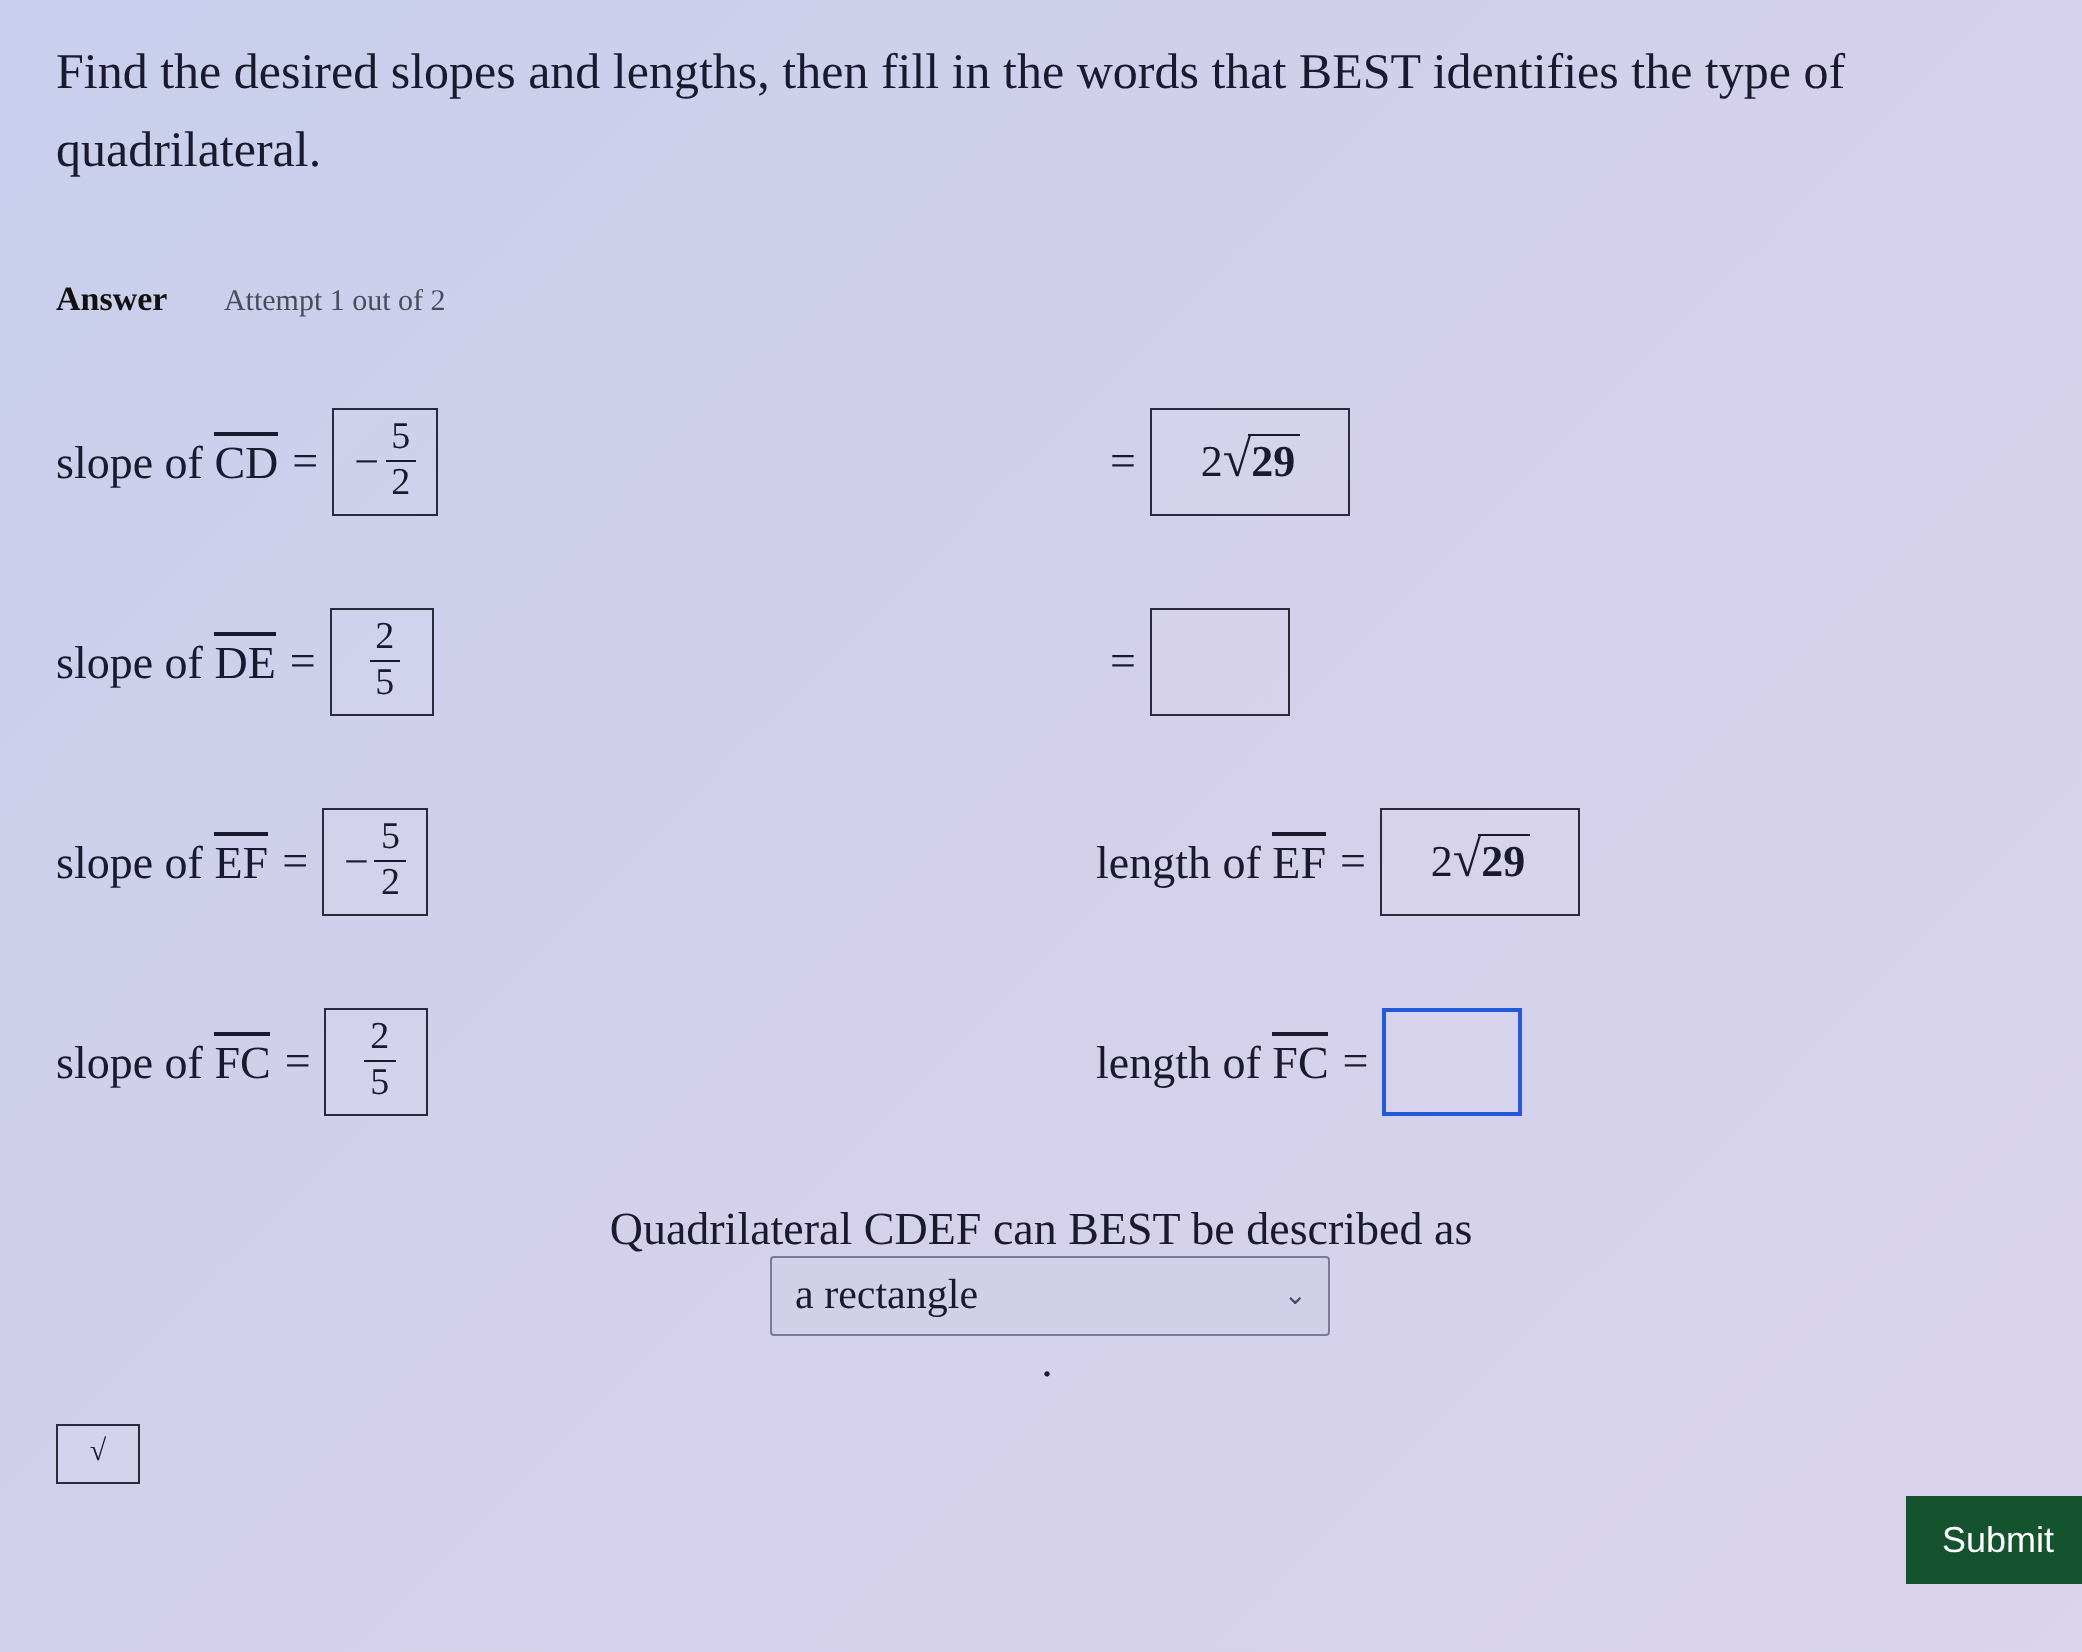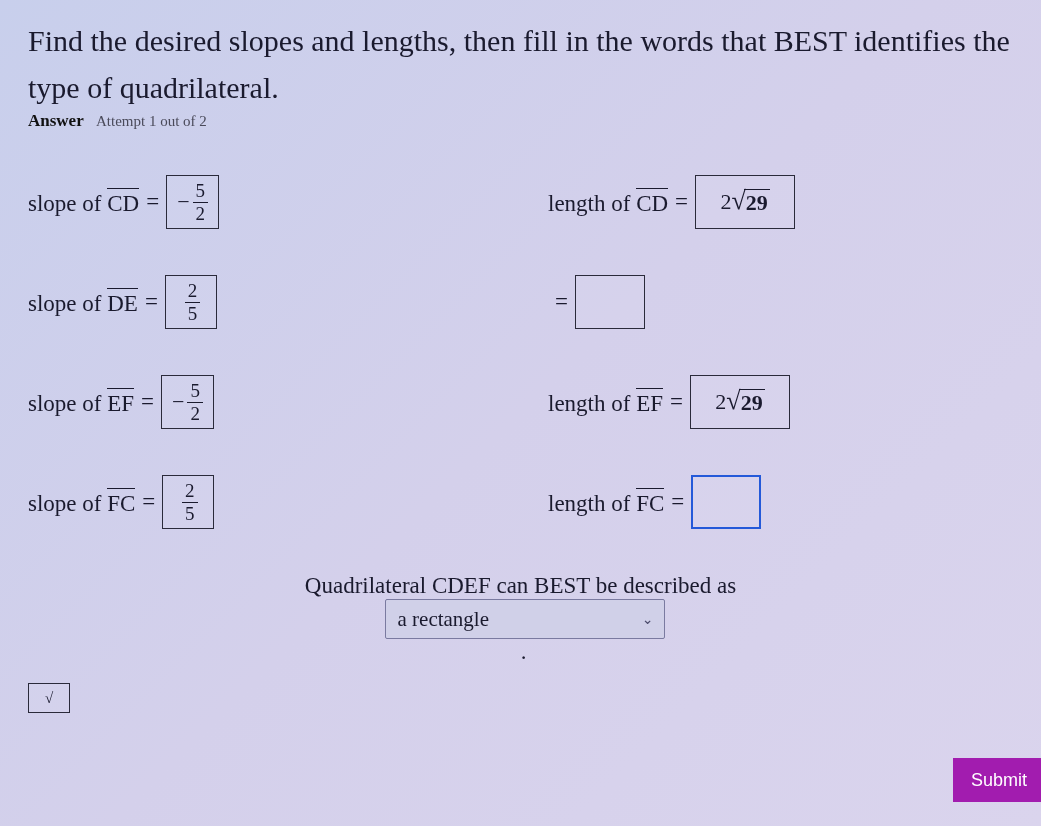--- a/index.html
+++ b/index.html
@@ -10,37 +10,38 @@
     background: linear-gradient(135deg, #c8cfec 0%, #d4d0eb 50%, #dad4ed 100%);
     width: 1041px;
     height: 826px;
     overflow: hidden;
     color: #1a1a2e;
   }
   .page {
     padding: 18px 28px 0 28px;
   }
   .prompt {
-    font-size: 30px;
+    font-size: 25px;
     line-height: 1.55;
     color: #1a1a2e;
+    margin-bottom: 44px;
   }
   .answer-line {
     font-size: 17px;
     margin-bottom: 44px;
   }
   .answer-label {
     font-weight: bold;
     color: #111;
     margin-top: 12px;
   }
   .attempt {
     color: #4a4a5a;
     font-size: 15px;
-    margin-left: 8px;
+    margin-left: 24px;
   }
   .grid {
     display: grid;
     grid-template-columns: 520px 1fr;
     row-gap: 46px;
     column-gap: 0;
     align-items: center;
   }
   .cell {
     display: flex;
@@ -135,22 +136,22 @@
     font-size: 14px;
     color: #4a4a6a;
   }
   .period {
     margin-left: 6px;
     font-size: 23px;
   }
   .submit {
     position: absolute;
     right: 0;
-    bottom: 24px;
-    background: #a21caf;
+    bottom: 34px;
+    background: #14532d;
     color: #fff;
     font-family: sans-serif;
     font-size: 18px;
     height: 44px;
     padding: 0 14px 0 18px;
     display: flex;
     align-items: center;
     border: none;
   }
   .extra-icon {
@@ -186,23 +187,20 @@
       <span class="eq">=</span>
       <span class="box">
         <span class="minus">−</span>
         <span class="frac">
           <span class="num">5</span>
           <span class="den">2</span>
         </span>
       </span>
     </div>
     <div class="cell">
-      <span class="label">
-        <span>length of</span>&nbsp;<span class="seg">CD</span>
-      </span>
       <span class="eq">=</span>
       <span class="box" style="min-width:100px;">
         <span class="sqrt-wrap">
           <span>2</span>
             <span class="radical">√</span>
             <span class="radicand">29</span>
         </span>
       </span>
     </div>
 

